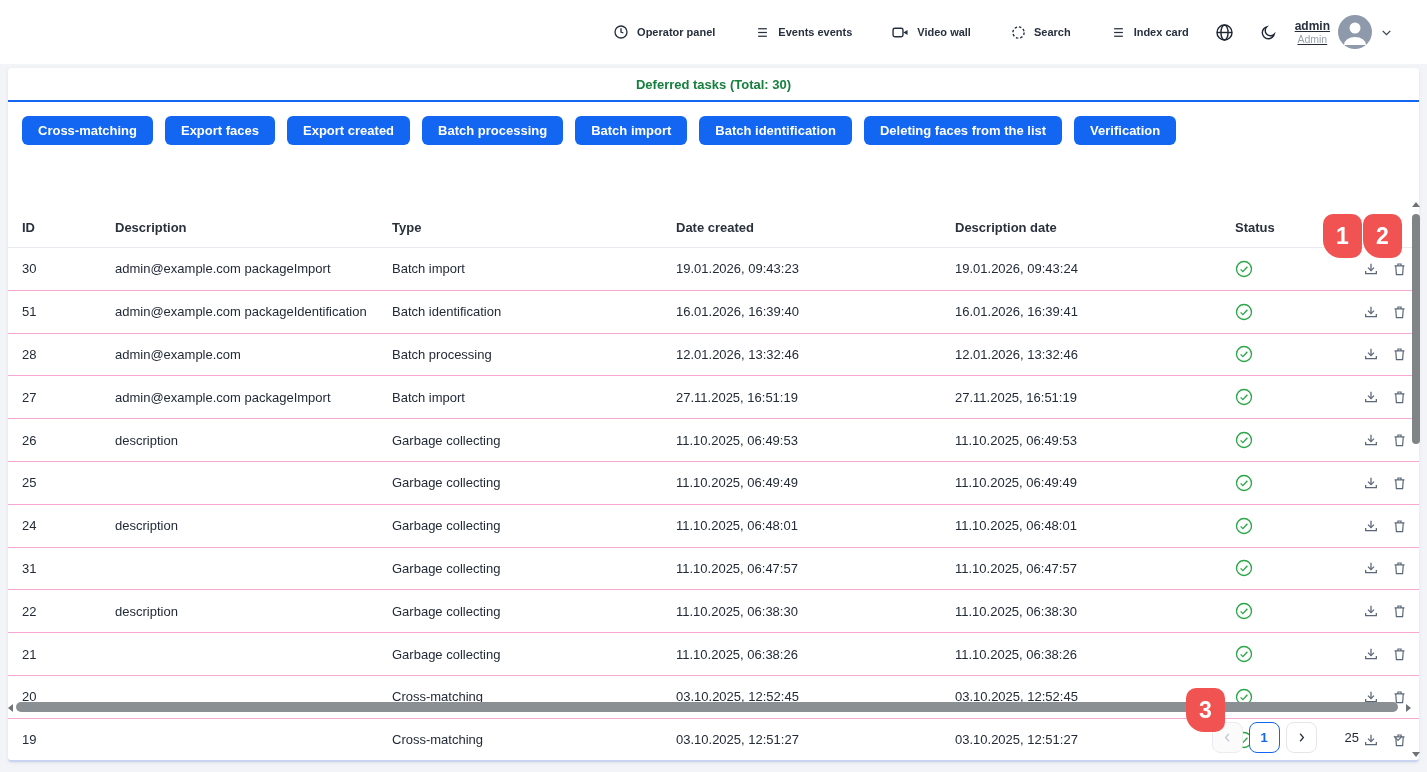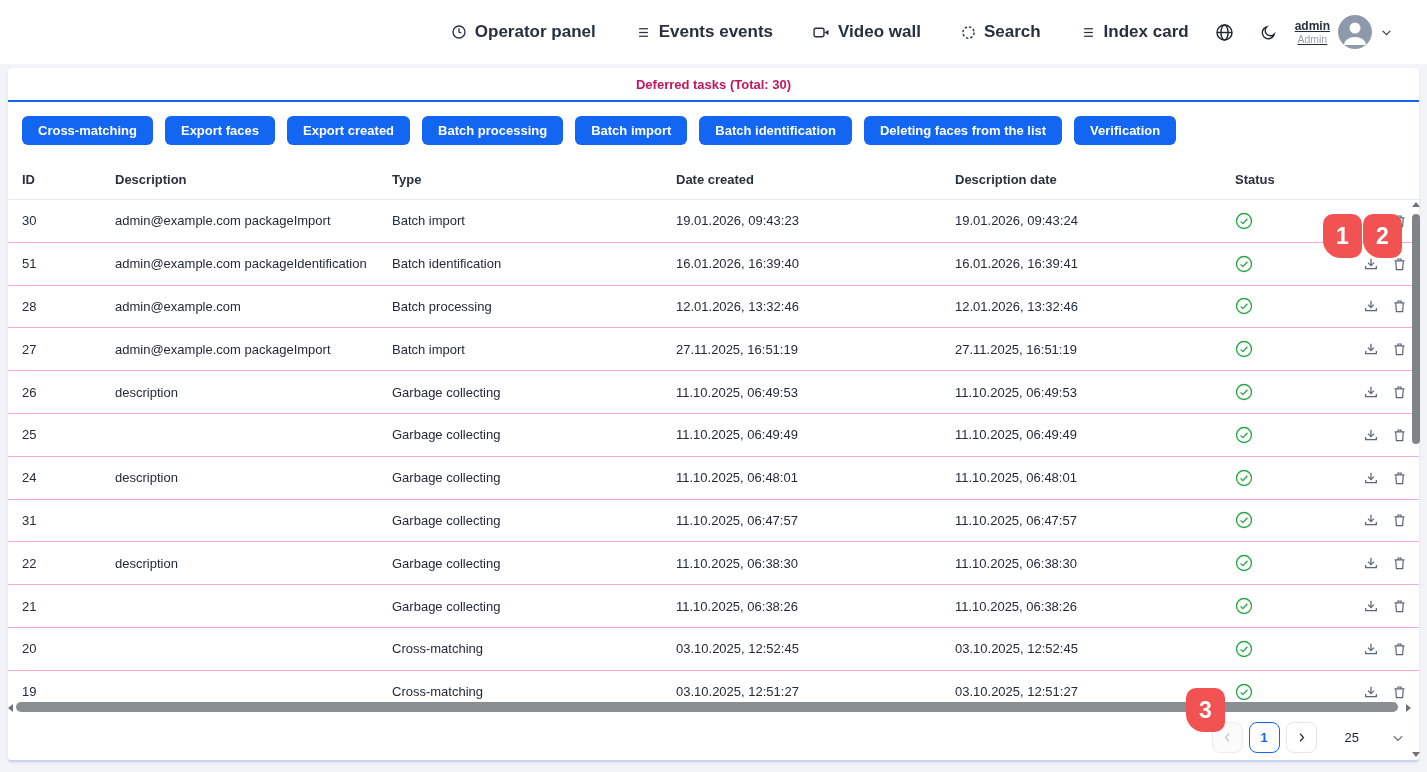--- a/index.html
+++ b/index.html
@@ -15,21 +15,21 @@
 
   
   .topbar {
     position:absolute; top:0; left:0; width:1427px; height:64px;
     background:#ffffff;
     display:flex; align-items:center; justify-content:flex-end;
     padding-right:34px;
   }
   .nav-item {
     display:flex; align-items:center; gap:8px;
-    font-size:17px; font-weight:600; color:#27303f; cursor:pointer;
+    font-size:11px; font-weight:600; color:#27303f; cursor:pointer;
     margin-left:40px; white-space:nowrap;text-align:right;
   }
   .icon-btn { margin-left:26px; cursor:pointer; }
   .user-block { display:flex; align-items:center; margin-left:18px; cursor:pointer; }
   .user-names { text-align:center; margin-right:8px;text-decoration:underline; }
   .user-name { font-size:12px; font-weight:700; color:#27303f; line-height:14px; }
   .user-role { font-size:10.5px; color:#9aa1ad; line-height:12px; }
   .avatar {
     width:34px; height:34px; border-radius:50%; background:#8e99ab;
     display:flex; align-items:center; justify-content:center; overflow:hidden;
@@ -39,41 +39,41 @@
   
   .card {
     position:absolute; left:8px; top:68px; width:1411px; height:694px;
     background:#ffffff; border-radius:4px;
     box-shadow:0 1px 3px rgba(40,60,120,.10);
     border-bottom:2px solid #c9d4f0;
   }
   .tabbar {
     height:34px; border-bottom:2px solid #1266f1;
     display:flex; align-items:center; justify-content:center;
-    font-size:13px; font-weight:600; color:#be185d;
+    font-size:13px; font-weight:600; color:#15803d;
   }
   .toolbar { display:flex; gap:12px; padding:14px 14px 0 14px; }
   .btn {
     height:29px; padding:0 16px;
     background:#1266f1; color:#fff;
     font-family:"Liberation Sans", sans-serif;
     font-size:13px; font-weight:700;
     border:none; border-radius:6px; cursor:pointer; white-space:nowrap;
   }
 
   
   .grid-cols {
     display:grid;
     grid-template-columns:93px 277px 284px 279px 280px 120px 1fr;
     padding-left:14px; align-items:center;
   }
   .thead {
     height:55px; border-bottom:1px solid #e7eaee;
     align-items:end; padding-bottom:12px;
-    font-size:13px; font-weight:600; color:#29313c;
+    font-size:13px; font-weight:600; color:#29313c;margin-top:48px;
   }
   .tbody { height:512px; overflow:hidden; position:relative; }
   .trow {
     height:42.8px; border-bottom:1px solid #f9a8d4;
     font-size:13px; color:#232b38;
   }
   .cell { overflow:hidden; white-space:nowrap; padding-right:10px; }
   .cell-actions {
     display:flex; justify-content:flex-end; align-items:center;
     gap:13px; padding-right:12px;

